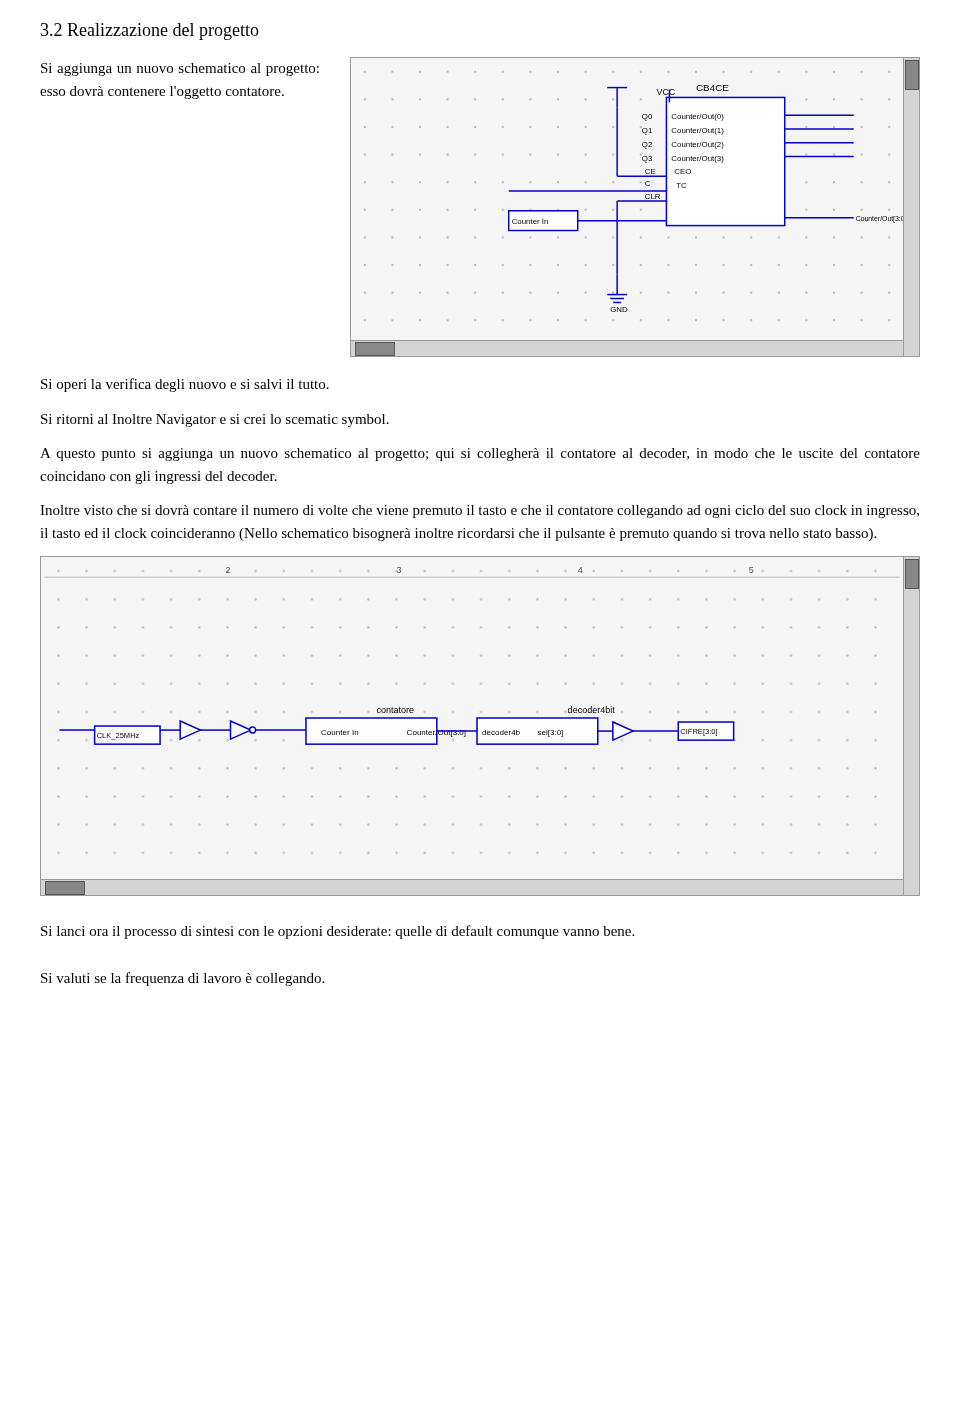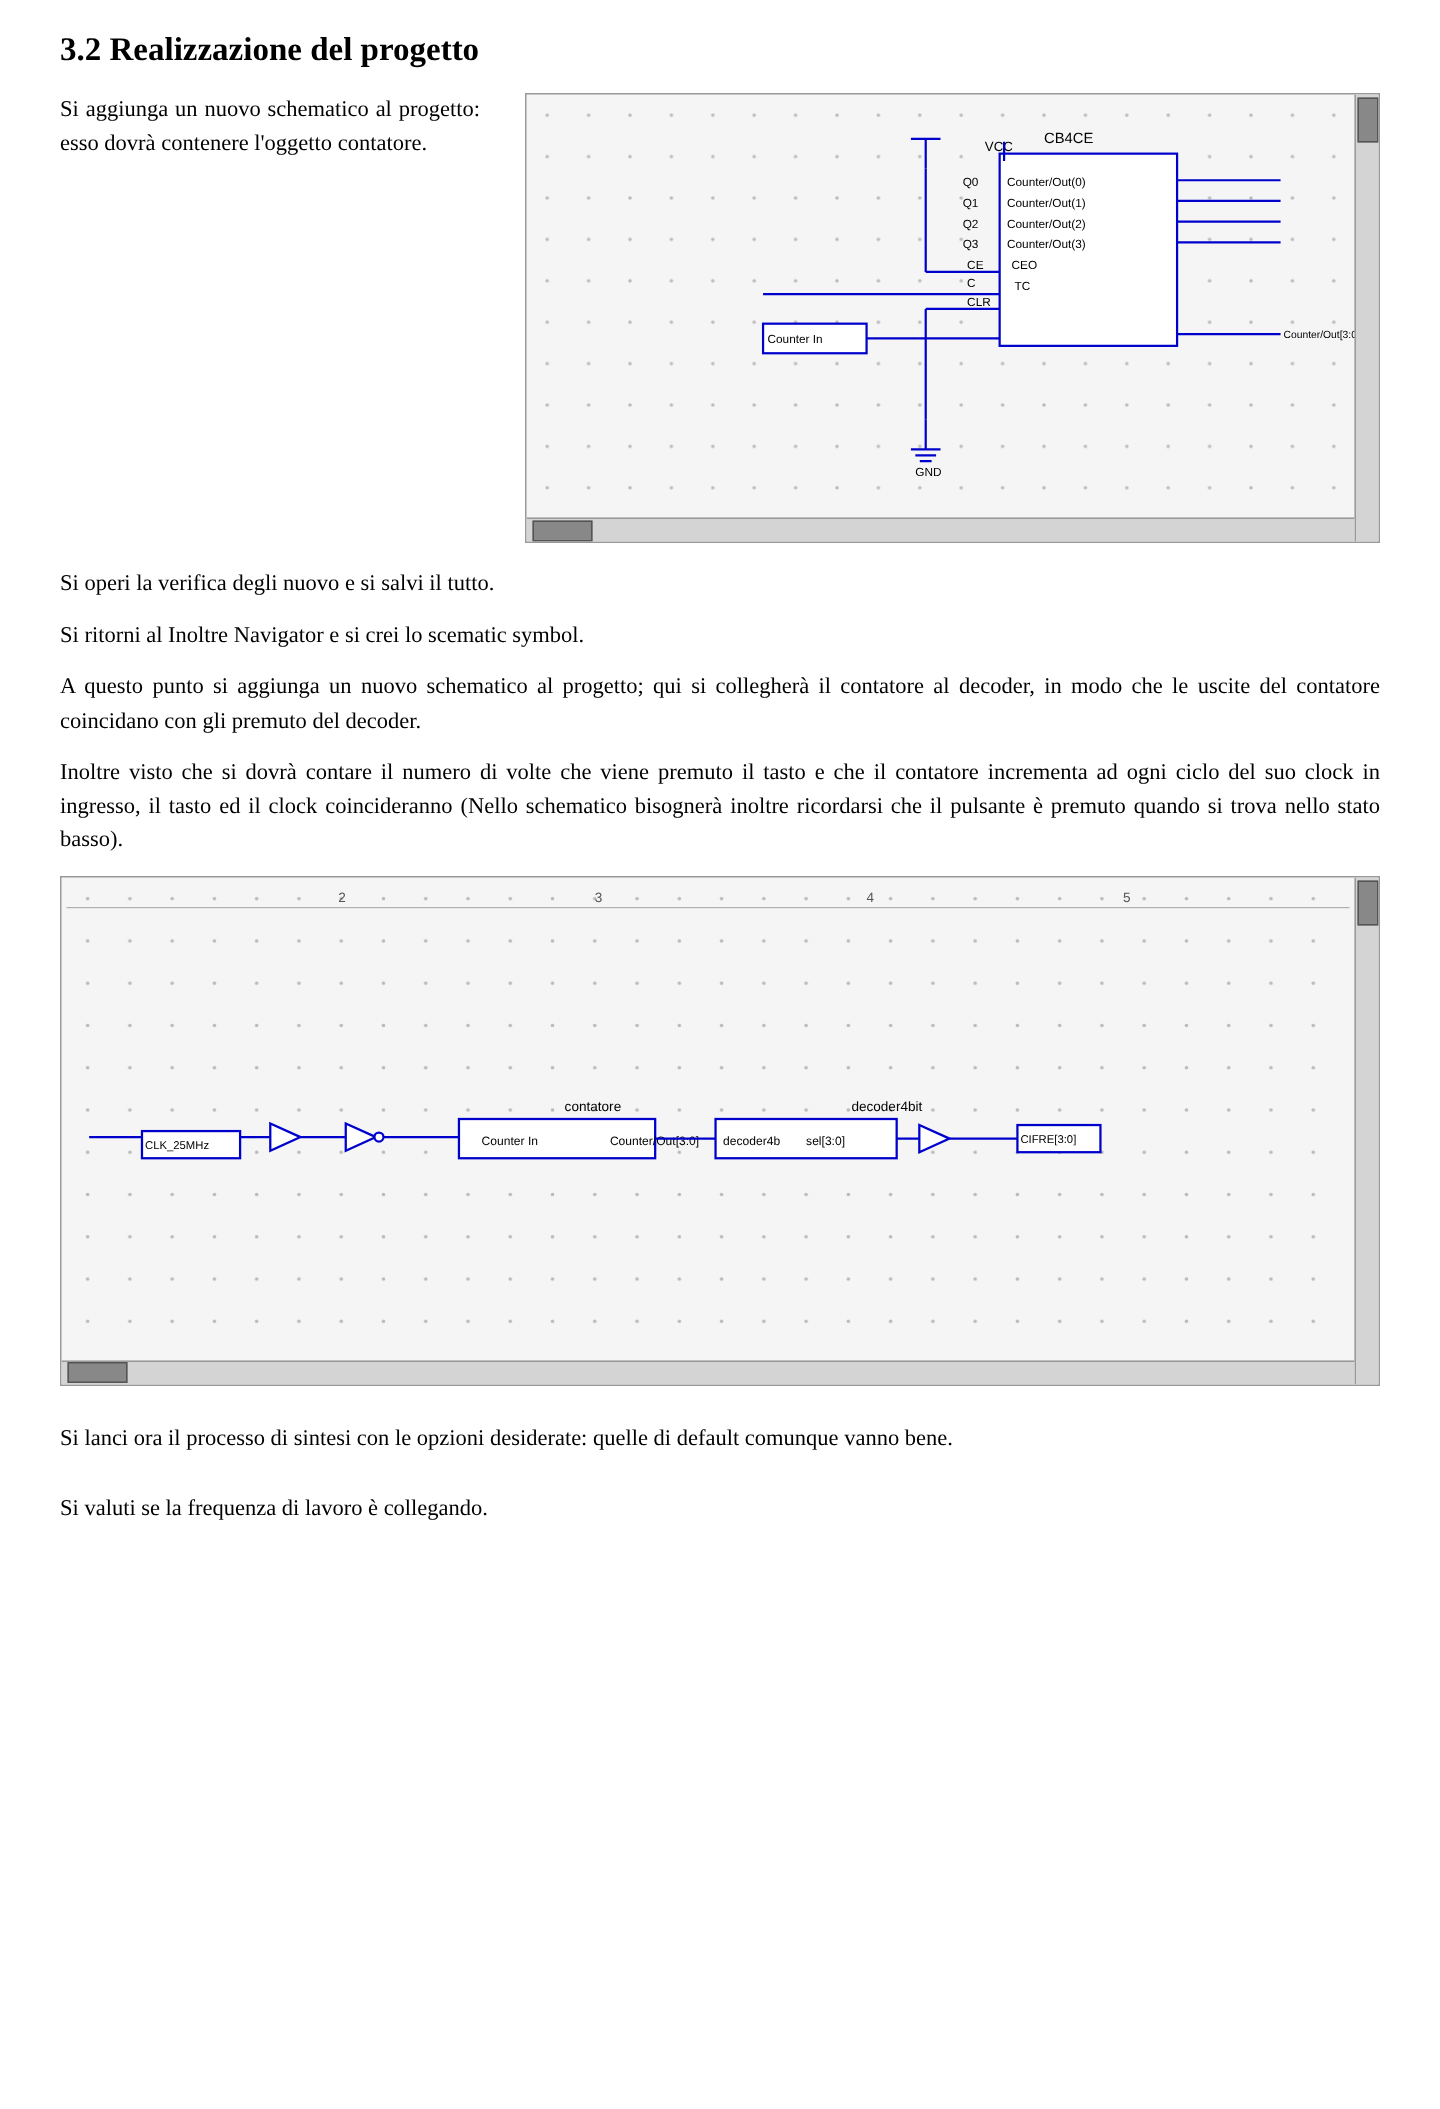--- a/index.html
+++ b/index.html
@@ -5,22 +5,22 @@
     * { margin: 0; padding: 0; box-sizing: border-box; }
     body {
       background: #ffffff;
       font-family: 'Times New Roman', Times, serif;
       font-size: 15px;
       color: #000000;
       width: 960px;
       padding: 20px 40px;
     }
     h2 {
-      font-size: 22px;
-      font-weight: bold;
+      font-size: 18px;
+      font-weight: normal;
       margin-bottom: 16px;
     }
     .text-block {
       margin-bottom: 12px;
       line-height: 1.5;
       text-align: justify;
     }
     .content-area {
       display: flex;
       gap: 30px;
@@ -178,22 +178,22 @@
       <line x1="320" y1="145" x2="270" y2="145" stroke="#0000cc" stroke-width="1.5"></line>
       <line x1="270" y1="145" x2="270" y2="220" stroke="#0000cc" stroke-width="1.5"></line>
 
       <line x1="160" y1="135" x2="320" y2="135" stroke="#0000cc" stroke-width="1.5"></line>
     </svg>
   </div>
 </div>
 
 <p class="text-block">Si operi la verifica degli nuovo e si salvi il tutto.</p>
 <p class="text-block">Si ritorni al Inoltre Navigator e si crei lo scematic symbol.</p>
-<p class="text-block">A questo punto si aggiunga un nuovo schematico al progetto; qui si collegherà il contatore al decoder, in modo che le uscite del contatore coincidano con gli premuto del decoder.</p>
-<p class="text-block">Inoltre visto che si dovrà contare il numero di volte che viene premuto il tasto e che il contatore incrementa ad ogni ciclo del suo clock in ingresso, il tasto ed il clock coincideranno (Nello schematico bisognerà inoltre ricordarsi che il pulsante è premuto quando si trova nello stato basso).</p>
+<p class="text-block">A questo punto si aggiunga un nuovo schematico al progetto; qui si collegherà il contatore al decoder, in modo che le uscite del contatore coincidano con gli ingressi del decoder.</p>
+<p class="text-block">Inoltre visto che si dovrà contare il numero di volte che viene premuto il tasto e che il contatore collegando ad ogni ciclo del suo clock in ingresso, il tasto ed il clock coincideranno (Nello schematico bisognerà inoltre ricordarsi che il pulsante è premuto quando si trova nello stato basso).</p>
 
 <div class="schematic-box-full">
   <div class="scrollbar-v">
     <div class="scrollbar-v-thumb"></div>
   </div>
   <div class="scrollbar-h">
     <div class="scrollbar-h-thumb"></div>
   </div>
   <svg style="position:absolute;top:0;left:0;right:16px;bottom:16px;width:calc(100% - 16px);height:calc(100% - 16px);" viewBox="0 0 850 320" xmlns="http://www.w3.org/2000/svg">
     <defs>

